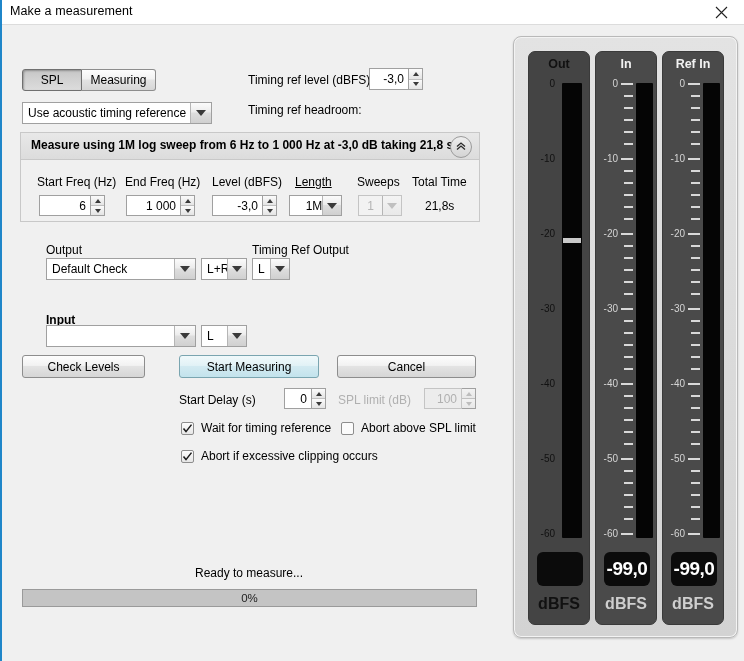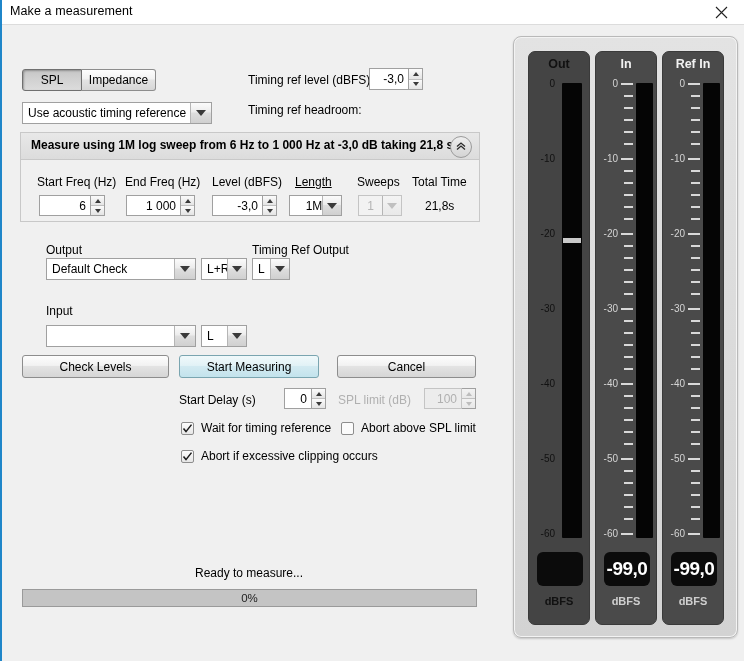--- a/index.html
+++ b/index.html
@@ -143,21 +143,21 @@
   .tlabel{position:absolute;font-size:10px;color:#d4d4d4;text-align:right;white-space:nowrap;}
   .meter.dimmed .tlabel{color:#111111;}
   .readout{
     position:absolute;background:#0b0b0b;border-radius:6px;
     display:flex;align-items:center;justify-content:center;
     font-size:19px;font-weight:bold;color:#ffffff;letter-spacing:-0.5px;
   }
   .readout.blank{color:transparent;}
   .munit{
     position:absolute;left:0;right:0;text-align:center;
-    font-size:11px;font-weight:bold;color:#cfcfcf;
+    font-size:16px;font-weight:bold;color:#cfcfcf;
   }
   .meter.dimmed .munit{color:#111111;}
 </style>
 </head>
 <body>
 
 <div id="root">
 
   <div class="win-left-border"></div>
 
@@ -172,21 +172,21 @@
     </div>
   </div>
   <div class="title-underline"></div>
 
   <div class="client">
 
     <div class="btn pressed" style="position:absolute;left:20px;top:44px;width:60px;height:22px;border-radius:3px 0 0 3px;">
       <span>SPL</span>
     </div>
     <div class="btn" style="position:absolute;left:80px;top:44px;width:74px;height:22px;border-radius:0 3px 3px 0;border-left:none;">
-      <span>Impedance</span>
+      <span>Measuring</span>
     </div>
 
     <div class="combo" style="position:absolute;left:20px;top:77px;width:190px;">
       <div class="cval">Use acoustic timing reference</div>
       <div class="carrow">
           <div class="dtri"></div>
         </div>
     </div>
 
     <div class="lbl" style="left:246px;top:48px;">Timing ref level (dBFS):</div>
@@ -292,35 +292,35 @@
     </div>
 
     <div class="lbl" style="left:250px;top:218px;">Timing Ref Output</div>
     <div class="combo" style="position:absolute;left:250px;top:233px;width:38px;">
       <div class="cval">L</div>
       <div class="carrow" style="width:18px;">
           <div class="dtri"></div>
         </div>
     </div>
 
-    <div class="lbl" style="left:44px;top:279px;">Input</div>
+    <div class="lbl" style="left:44px;top:288px;font-weight:bold;">Input</div>
     <div class="combo" style="position:absolute;left:44px;top:300px;width:150px;">
       <div class="cval"></div>
       <div class="carrow">
           <div class="dtri"></div>
         </div>
     </div>
     <div class="combo" style="position:absolute;left:199px;top:300px;width:46px;">
       <div class="cval">L</div>
       <div class="carrow" style="width:18px;">
           <div class="dtri"></div>
         </div>
     </div>
 
-    <div class="btn" style="position:absolute;left:20px;top:330px;width:147px;height:23px;">
+    <div class="btn" style="position:absolute;left:20px;top:330px;width:123px;height:23px;">
       <span>Check Levels</span>
     </div>
     <div class="btn accent" style="position:absolute;left:177px;top:330px;width:140px;height:23px;">
       <span>Start Measuring</span>
     </div>
     <div class="btn" style="position:absolute;left:335px;top:330px;width:139px;height:23px;">
       <span>Cancel</span>
     </div>
 
     <div class="lbl" style="left:177px;top:368px;">Start Delay (s)</div>

